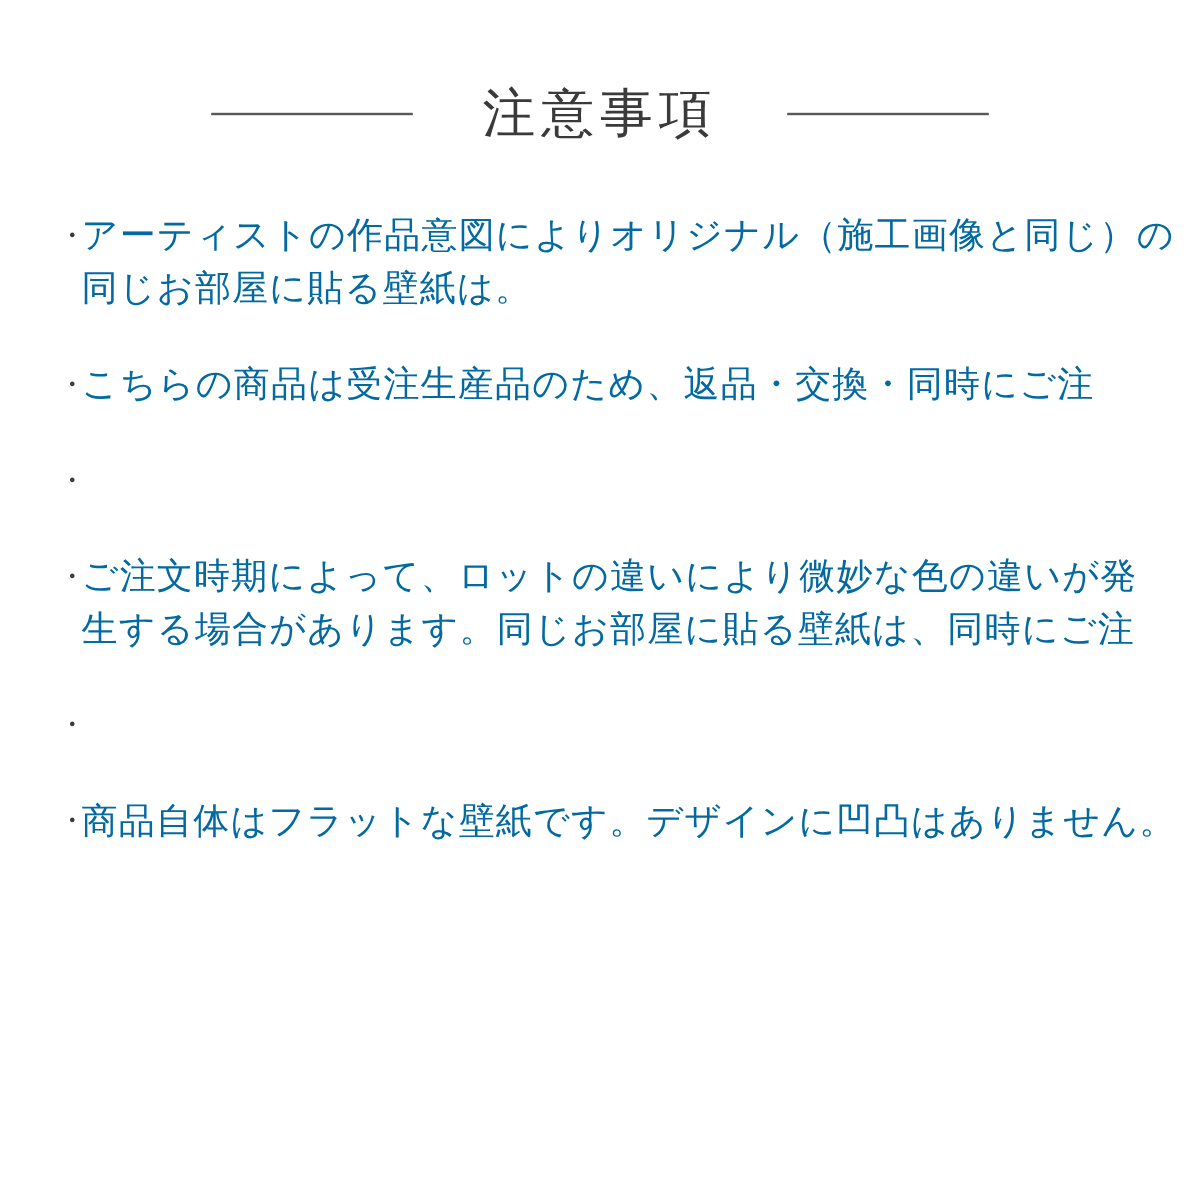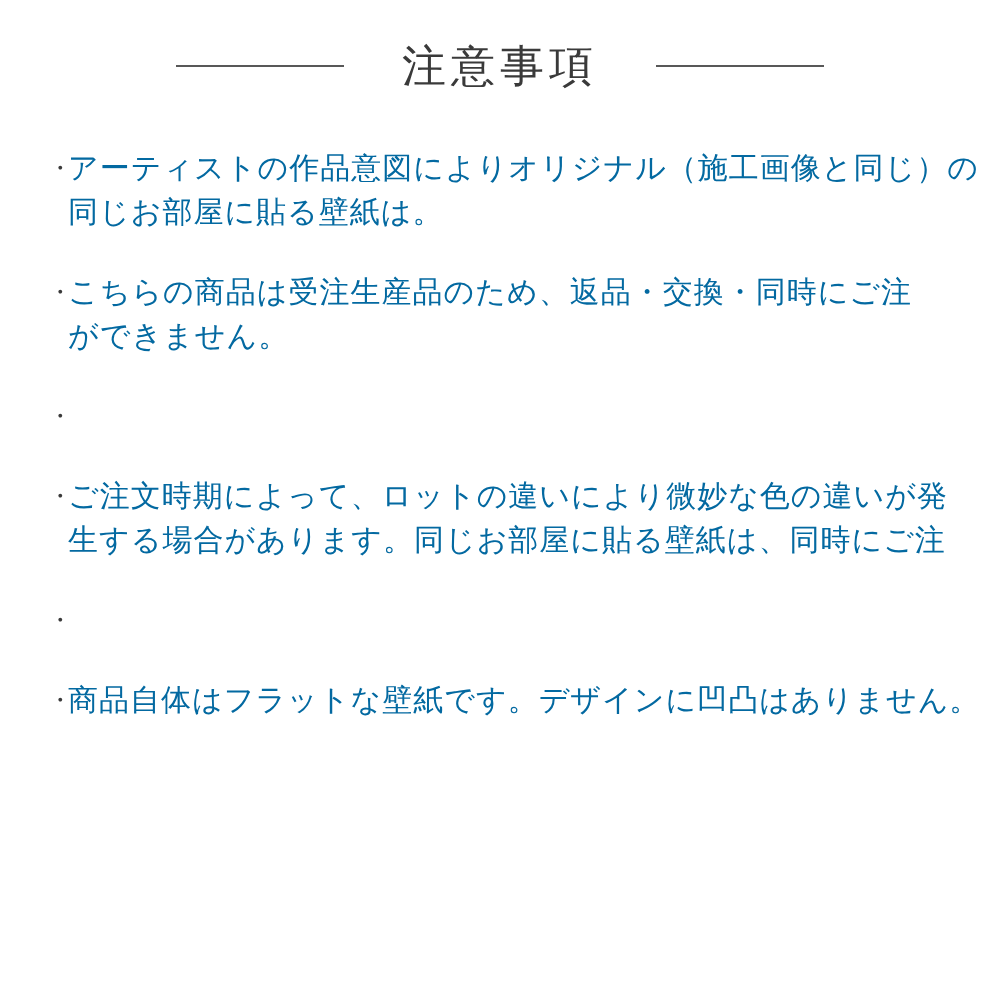--- a/index.html
+++ b/index.html
@@ -19,21 +19,21 @@
     height: 1000px;
     background: #ffffff;
     box-sizing: border-box;
   }
   
   .header {
     display: flex;
     align-items: center;
     justify-content: center;
     column-gap: 58px;
-    padding-top: 43px;
+    padding-top: 72px;
   }
   .rule {
     width: 168px;
     height: 2px;
     background: #585858;
     flex: none;
   }
   .title {
     font-size: 44px;
     line-height: 46px;
@@ -91,21 +91,20 @@
       <div class="note-text">
         <div class="note-line">アーティストの作品意図によりオリジナル（施工画像と同じ）の</div>
         <div class="note-line">同じお部屋に貼る壁紙は。</div>
       </div>
     </div>
 
     <div class="note">
       <span class="bullet">・</span>
       <div class="note-text">
         <div class="note-line">こちらの商品は受注生産品のため、返品・交換・同時にご注</div>
-        <div class="note-line">ができません。</div>
       </div>
     </div>
 
     <div class="note">
       <span class="bullet">・</span>
       <div class="note-text">
       </div>
     </div>
 
     <div class="note">

